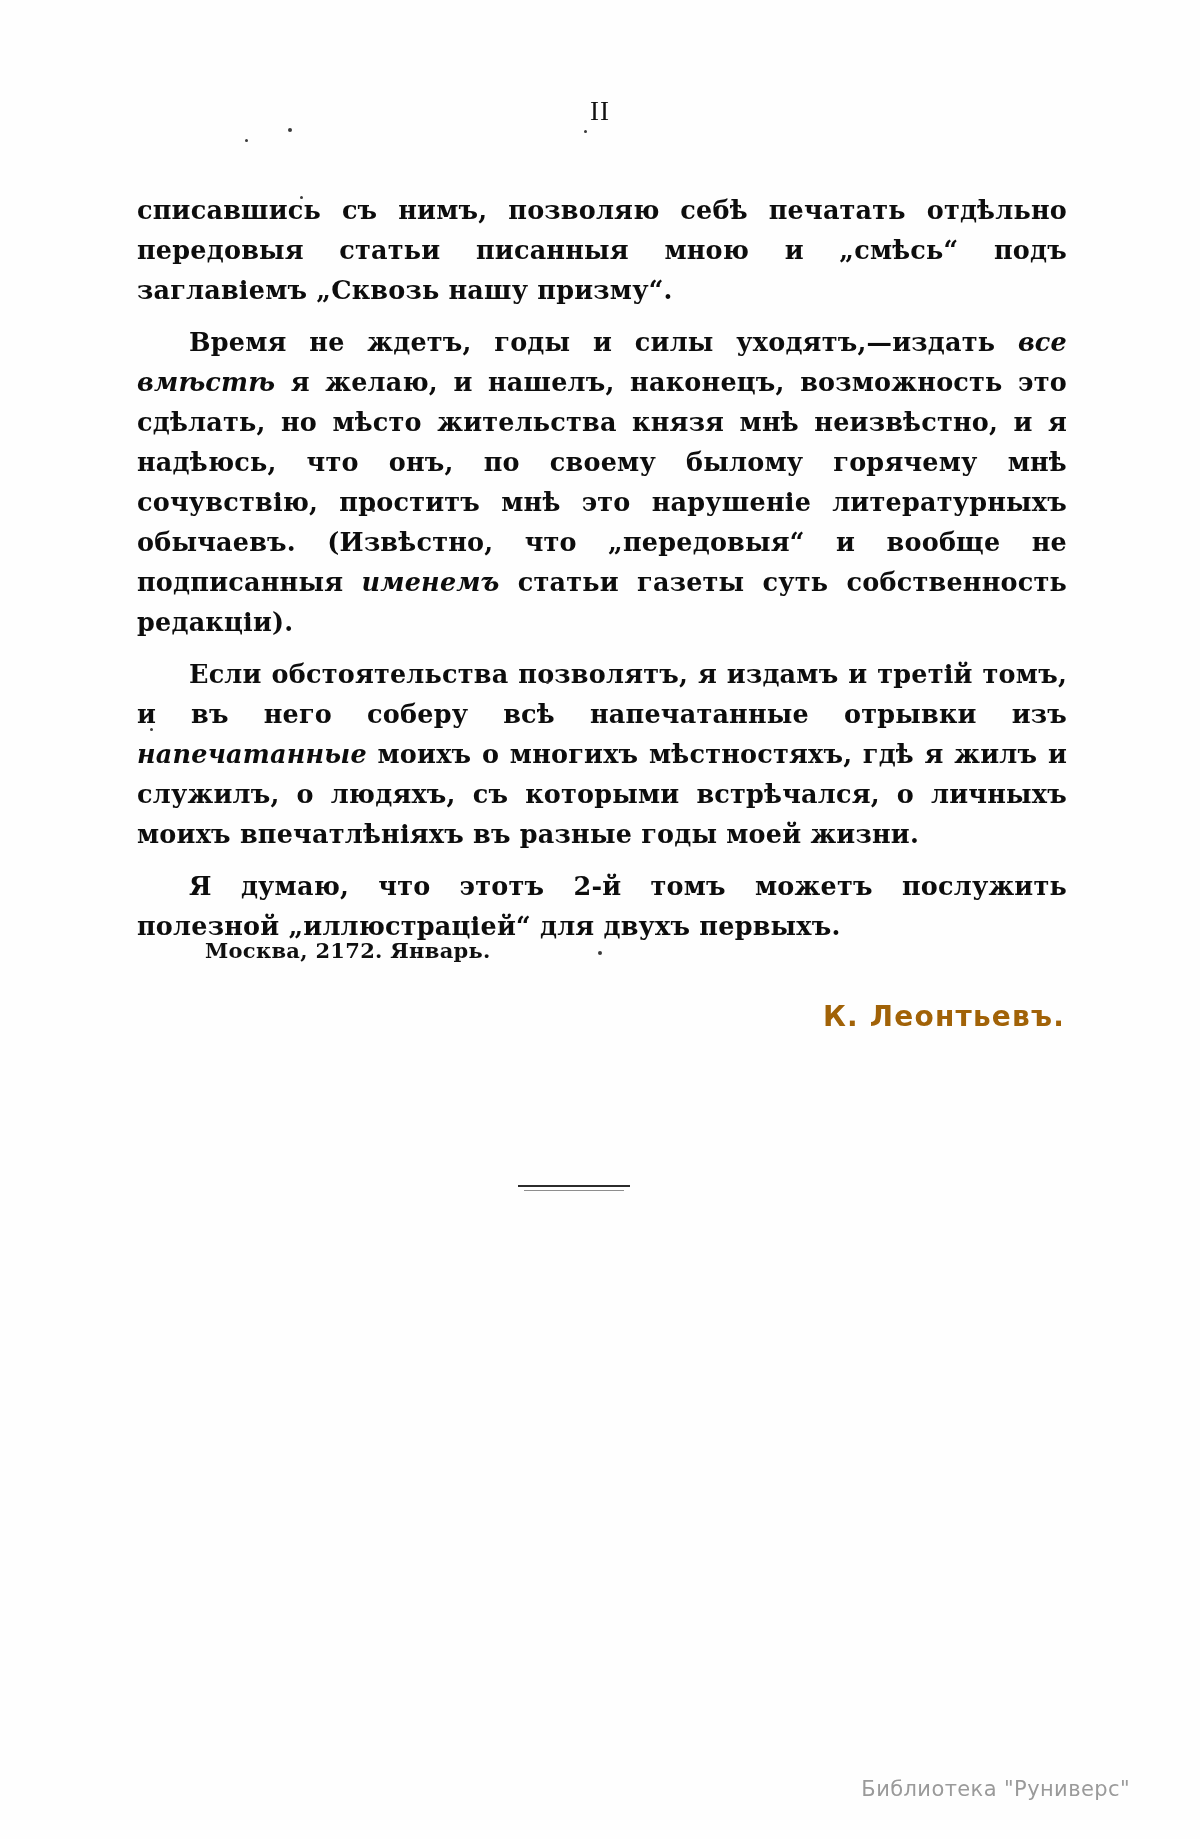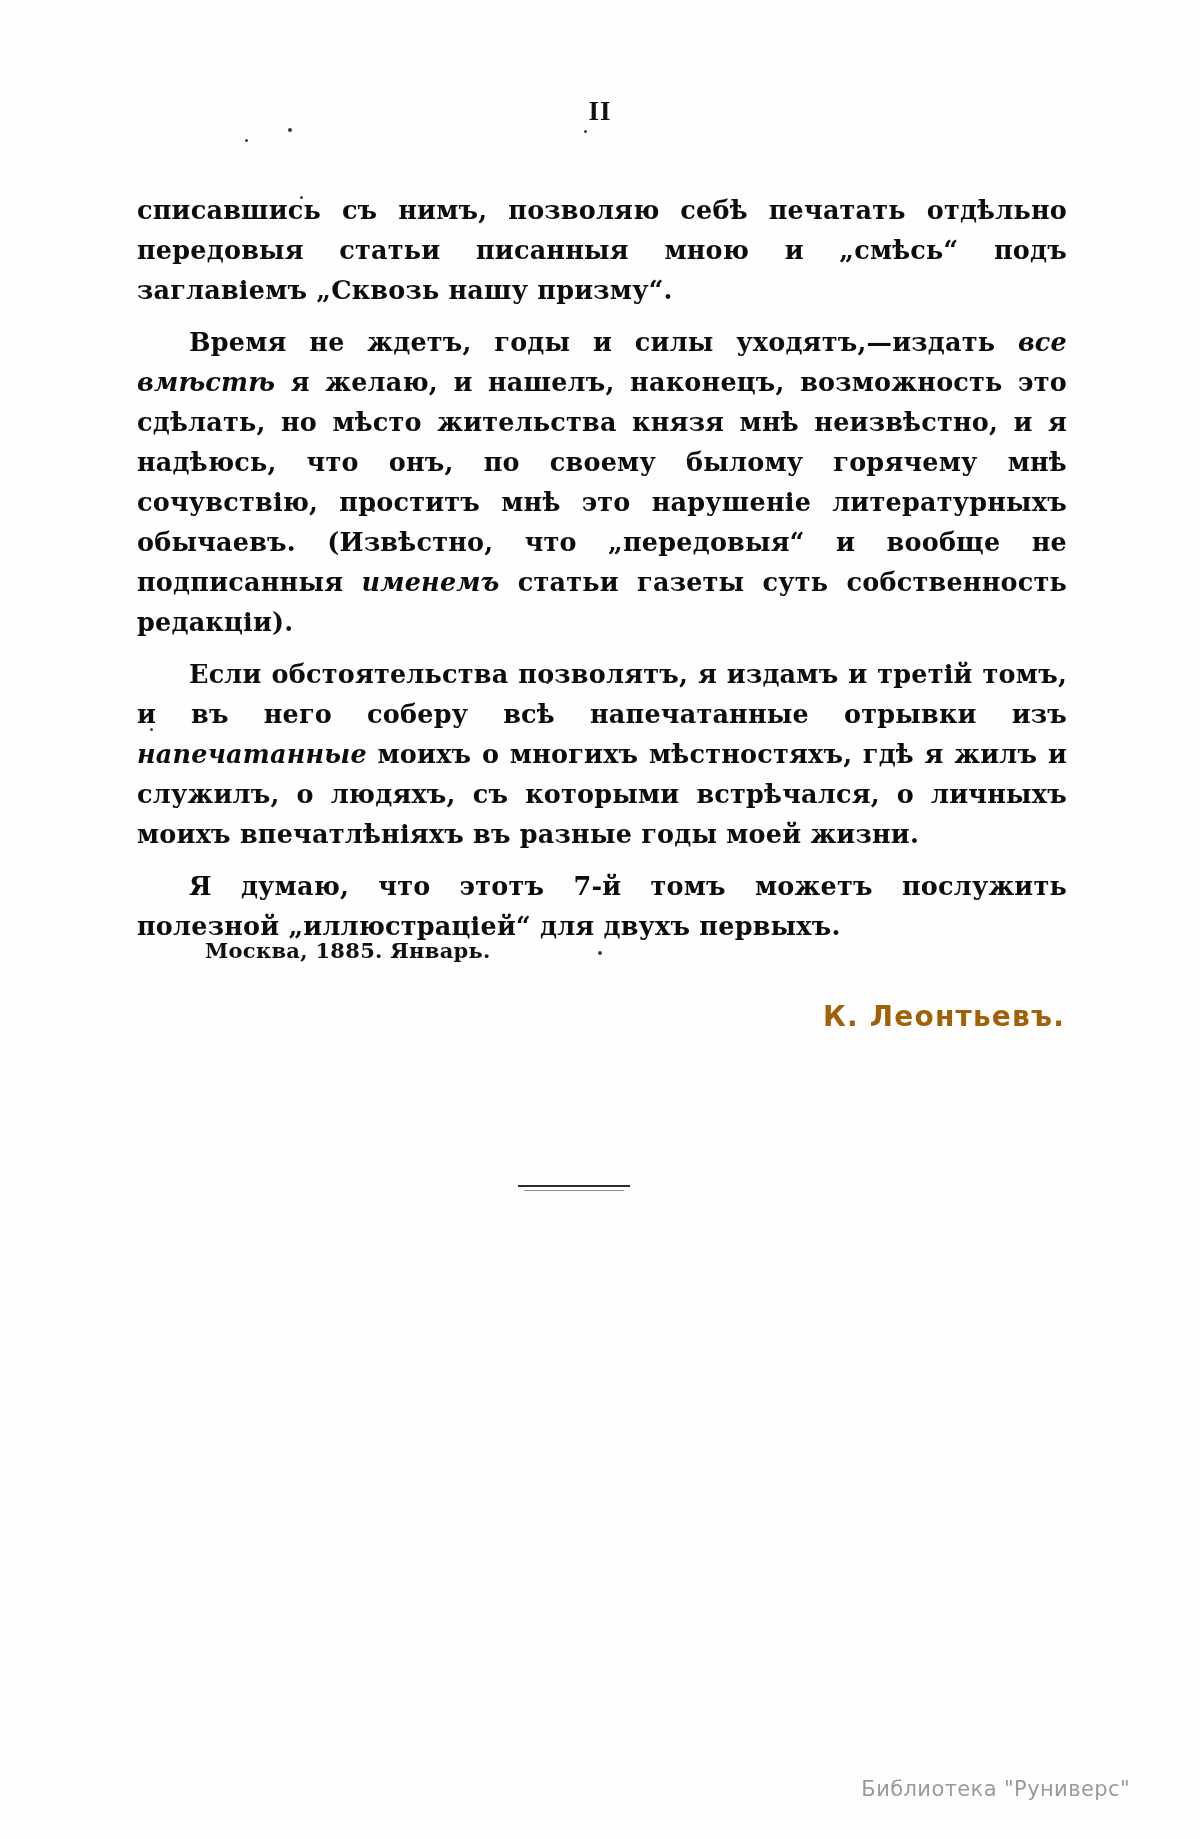--- a/index.html
+++ b/index.html
@@ -25,21 +25,20 @@
   .page-number {
     position: absolute;
     top: 96px;
     left: 0;
     width: 1200px;
     text-align: center;
     font-size: 27px;
     letter-spacing: 1px;
     font-family: "Liberation Serif", serif;
     color: #111;
-    font-weight: bold;
   }
   .body-text {
     position: absolute;
     left: 137px;
     top: 178px;
     width: 930px;
   }
   .para {
     margin: 12px 0 2px 0;
     font-size: 25.5px;
@@ -115,24 +114,24 @@
 <body>
 
 <div class="page">
 
   <div class="page-number">II</div>
 
   <div class="body-text">
     <p class="para"><span>списавшись съ нимъ, позволяю себѣ печатать отдѣльно передовыя статьи писанныя мною и „смѣсь“ подъ заглавіемъ „Сквозь нашу призму“.</span></p>
     <p class="para indent"><span>Время не ждетъ, годы и силы уходятъ,—издать </span><span class="it">все вмѣстѣ</span><span> я желаю, и нашелъ, наконецъ, возможность это сдѣлать, но мѣсто жительства князя мнѣ неизвѣстно, и я надѣюсь, что онъ, по своему былому горячему мнѣ сочувствію, проститъ мнѣ это нарушеніе литературныхъ обычаевъ. (Извѣстно, что „передовыя“ и вообще не подписанныя </span><span class="it">именемъ</span><span> статьи газеты суть собственность редакціи).</span></p>
     <p class="para indent"><span>Если обстоятельства позволятъ, я издамъ и третій томъ, и въ него соберу всѣ напечатанные отрывки изъ </span><span class="it">напечатанные</span><span> моихъ о многихъ мѣстностяхъ, гдѣ я жилъ и служилъ, о людяхъ, съ которыми встрѣчался, о личныхъ моихъ впечатлѣніяхъ въ разные годы моей жизни.</span></p>
-    <p class="para indent"><span>Я думаю, что этотъ 7-й томъ можетъ послужить полезной „иллюстраціей“ для двухъ первыхъ.</span></p>
+    <p class="para indent"><span>Я думаю, что этотъ 2-й томъ можетъ послужить полезной „иллюстраціей“ для двухъ первыхъ.</span></p>
   </div>
 
-  <div class="place-date">Москва, 1885. Январь.</div>
+  <div class="place-date">Москва, 2172. Январь.</div>
 
   <div class="signature">К. Леонтьевъ.</div>
 
   <div class="rule"></div>
 
   <div class="watermark">Библиотека "Руниверс"</div>
 
   <span class="speck" style="left:288px;top:128px;width:4px;height:4px;"></span>
   <span class="speck" style="left:245px;top:139px;width:3px;height:3px;"></span>
   <span class="speck" style="left:584px;top:130px;width:3px;height:3px;"></span>

